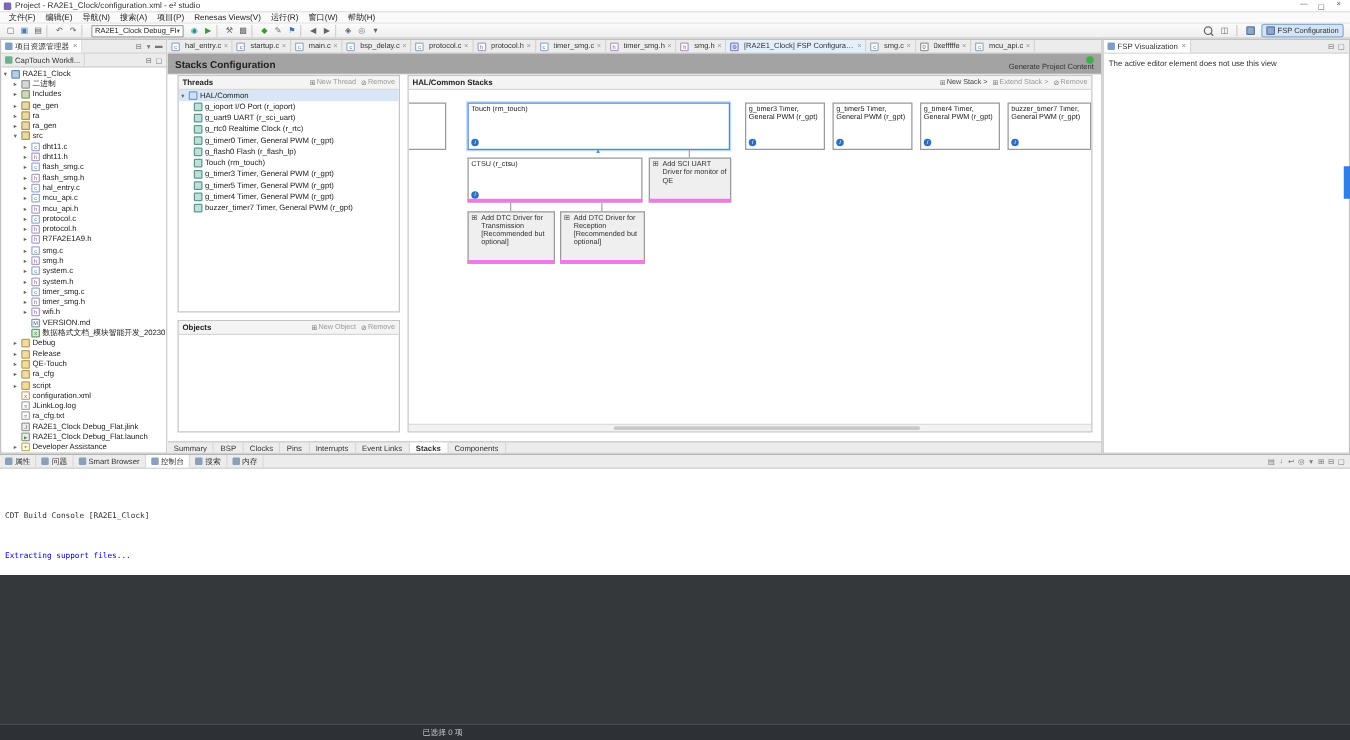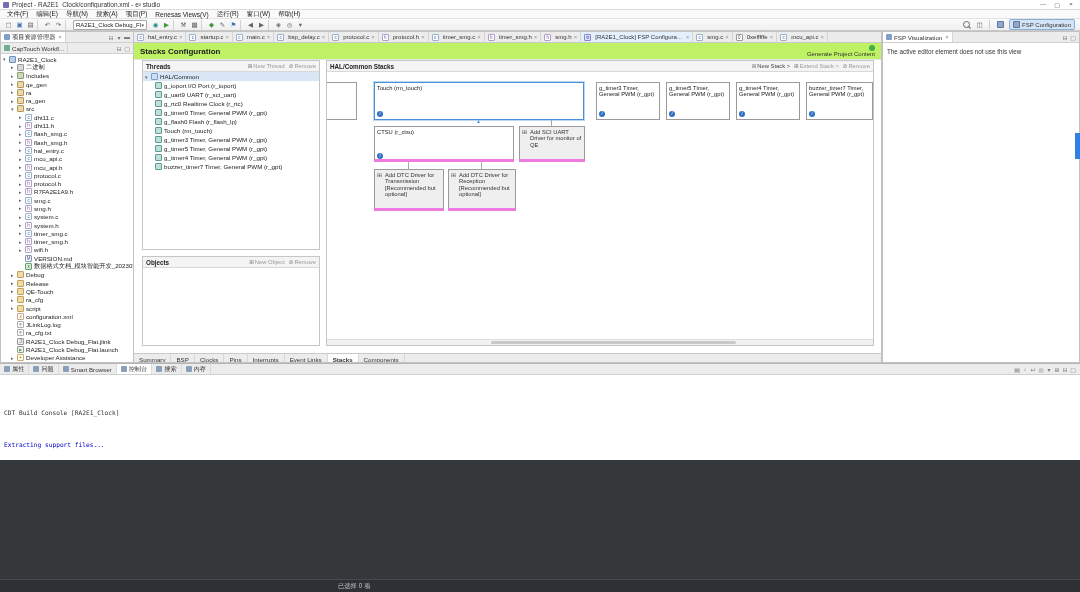--- a/index.html
+++ b/index.html
@@ -80,21 +80,21 @@
   .ic-asm{background:#fff;border:1px solid #999;color:#555;} .ic-asm::after{content:"0";}
 
   
   .etabs{position:absolute;top:0;left:0;right:0;height:11px;background:#ececec;border-bottom:1px solid #c9c9c9;
     display:flex;overflow:hidden;font-size:6px;color:#333;}
   .etab{display:flex;align-items:center;gap:2px;padding:0 3px;border-right:1px solid #d5d5d5;white-space:nowrap;max-width:62px;flex:none;}
   .etab .etl{overflow:hidden;text-overflow:ellipsis;max-width:42px;}
   .etab.active{background:#e3effb;max-width:112px;}
   .etab.active .etl{max-width:92px;}
   .eclose{color:#999;font-size:6px;}
-  .ed-head{position:absolute;top:11px;left:0;right:0;height:17px;background:#bef264;border-bottom:1px solid #e6e6e6;
+  .ed-head{position:absolute;top:11px;left:0;right:0;height:17px;background:#a3a3a3;border-bottom:1px solid #e6e6e6;
     display:flex;align-items:center;padding:0 6px;gap:20px;}
   .ed-title{font-weight:bold;font-size:8px;color:#222;}
   .gen{margin-left:auto;display:flex;flex-direction:column;align-items:flex-end;font-size:6px;color:#333;line-height:7px;}
   .gen-ic{width:6px;height:6px;border-radius:50%;background:#3fae49;margin-bottom:0;}
 
   .subpanel{position:absolute;border:1px solid #c6c6c6;background:#fff;overflow:hidden;}
   .threads{left:8px;top:28px;width:178px;height:190px;}
   .objects{left:8px;top:224px;width:178px;height:90px;}
   .stacks{left:192px;top:28px;width:548px;height:286px;}
   .sp-head{height:11px;background:#f4f4f4;border-bottom:1px solid #d8d8d8;display:flex;align-items:center;padding:0 3px;font-size:6.3px;}

